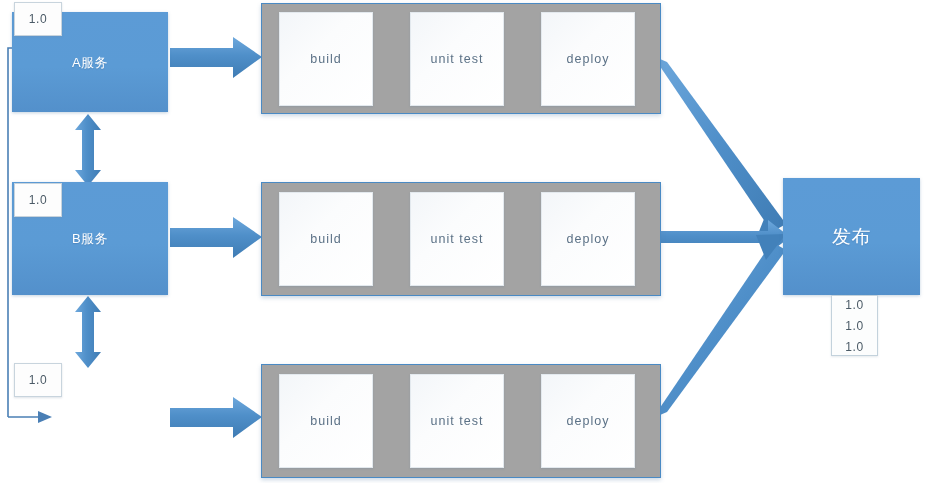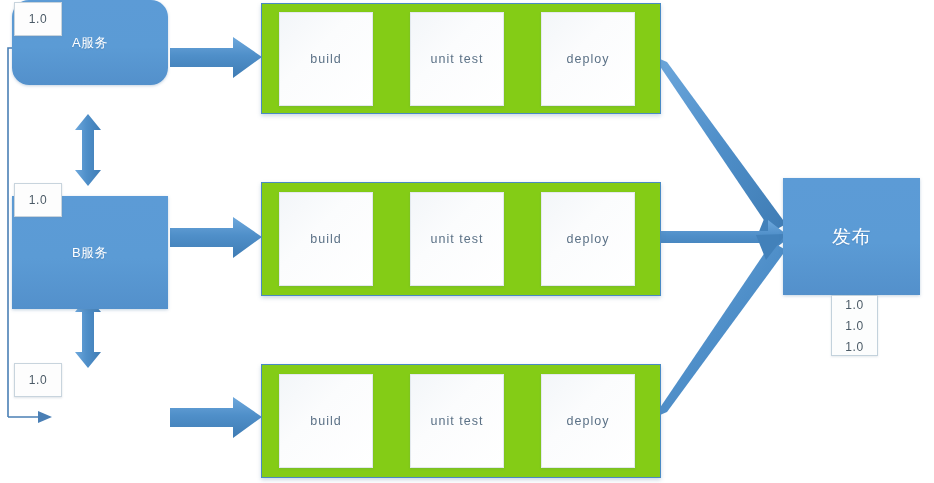--- a/index.html
+++ b/index.html
@@ -37,21 +37,21 @@
   }
   .badge-text{
     color:#4b5a66;
     font-size:12px;
     letter-spacing:.6px;
     line-height:1;
   }
   
   .pipe{
     position:absolute;
-    background:#84cc16;
+    background:#a3a3a3;
     border:1px solid #4a8ac4;
     box-shadow:0 2px 4px rgba(90,130,170,.30);
     display:flex;align-items:center;
   }
   .stage-box{
     position:absolute;
     background:linear-gradient(135deg,#f3f6f9 0%,#fbfcfd 40%,#ffffff 100%);
     border:1px solid #e3e9ee;
     display:flex;align-items:center;justify-content:center;
     box-shadow:0 1px 2px rgba(70,110,150,.18);
@@ -161,28 +161,28 @@
     <g>
       <path d="M 659 231 L 768 231 L 768 220 L 790 237 L 768 254 L 768 243 L 659 243 Z" fill="url(#gradH)"></path>
     </g>
 
     <g>
       <path d="M 653 418 L 667 412 L 786 250 L 772 242 Z" fill="url(#gradD)"></path>
       <polygon points="766,260 786,234 756,235" fill="#4281ba"></polygon>
     </g>
   </svg>
 
-  <div class="svc" style="left:12px;top:0;width:156px;height:85px;border-radius:17px;">
+  <div class="svc" style="left:12px;top:12px;width:156px;height:100px;">
     <span class="svc-label">A服务</span>
   </div>
   <div class="badge" style="left:14px;top:2px;width:46px;height:32px;">
     <span class="badge-text">1.0</span>
   </div>
 
-  <div class="svc" style="left:12px;top:196px;width:156px;height:113px;">
+  <div class="svc" style="left:12px;top:182px;width:156px;height:113px;">
     <span class="svc-label">B服务</span>
   </div>
   <div class="badge" style="left:14px;top:183px;width:46px;height:32px;">
     <span class="badge-text">1.0</span>
   </div>
 
   <div class="badge" style="left:14px;top:363px;width:46px;height:32px;">
     <span class="badge-text">1.0</span>
   </div>
 

